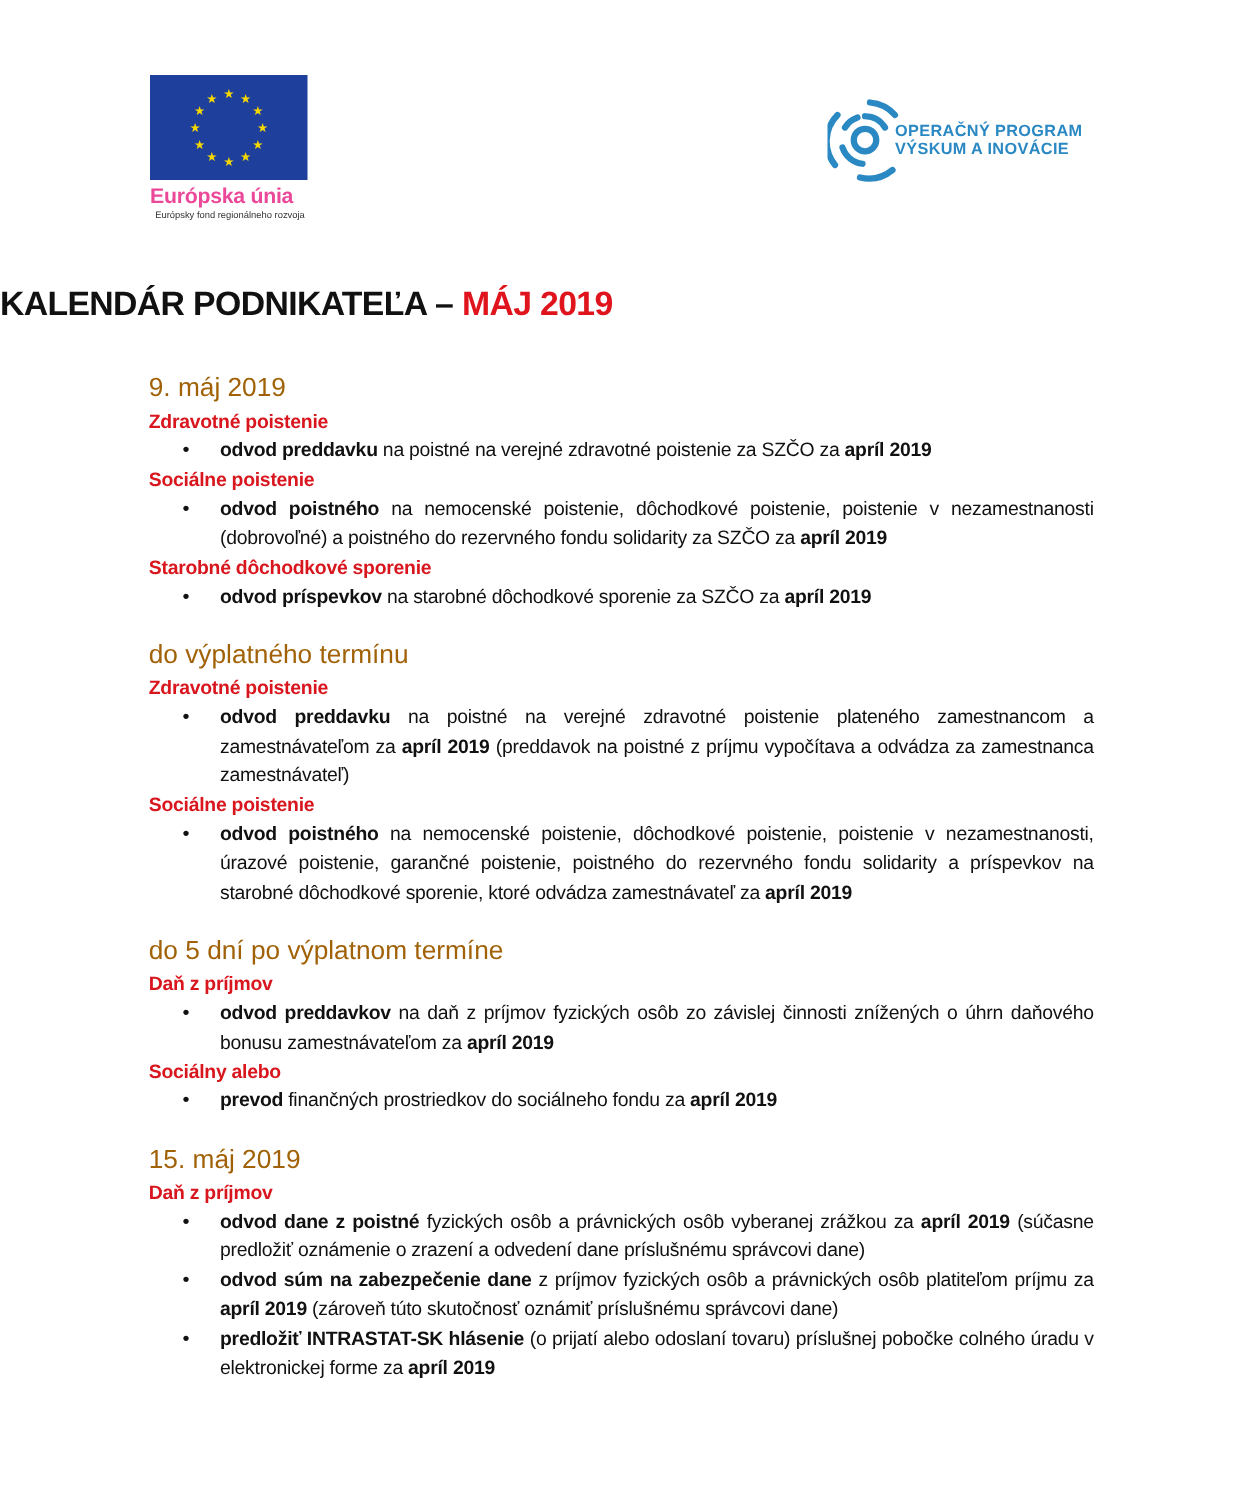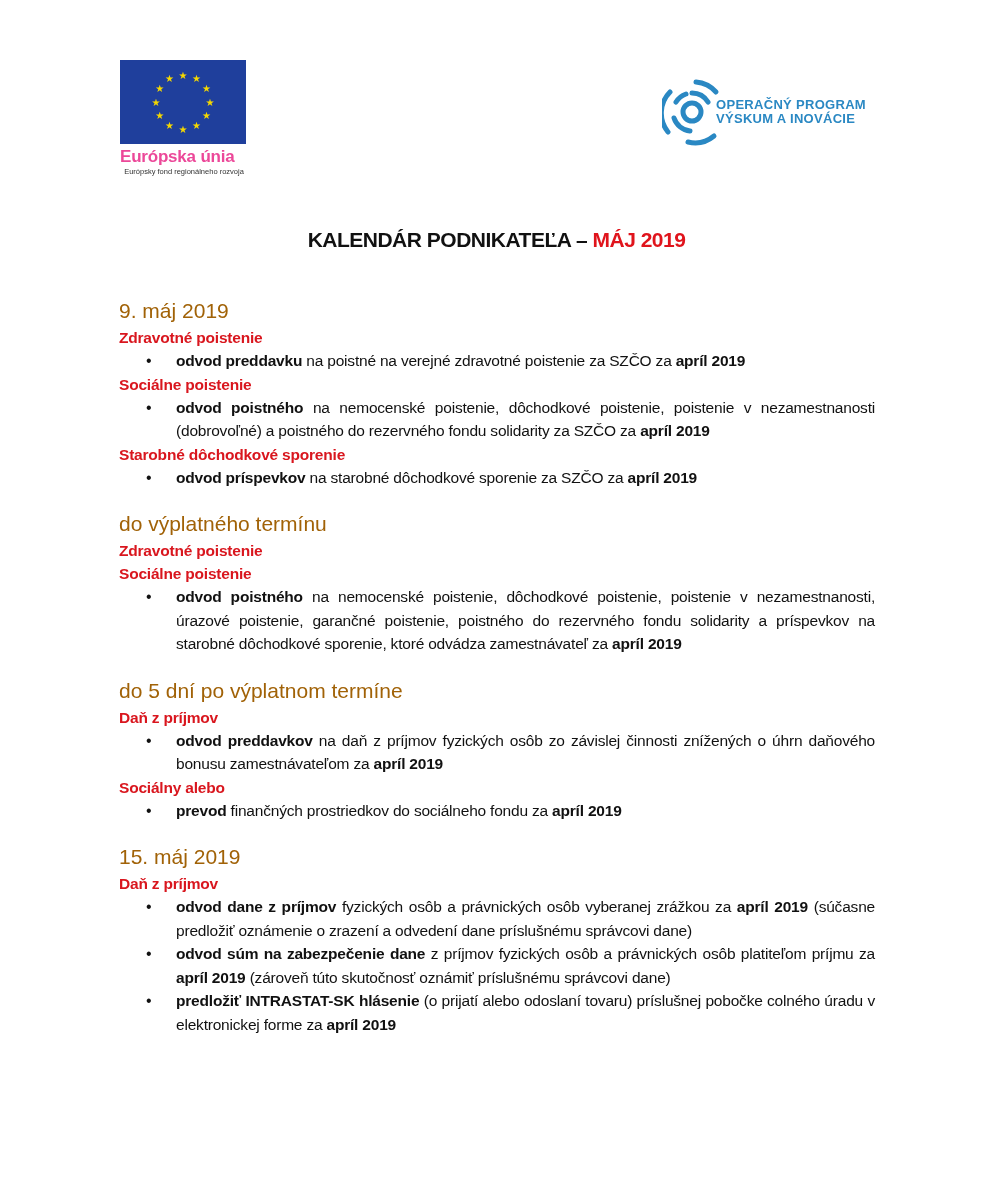--- a/index.html
+++ b/index.html
@@ -10,21 +10,21 @@
   .eu-logo { position: absolute; left: 120px; top: 60px; width: 128px; }
   .eu-flag { width: 126px; height: 84px; background: #1f3f9c; position: relative; }
   .eu-flag svg { position: absolute; left: 0; top: 0; }
   .eu-name { font-weight: bold; font-size: 17px; margin-top: 3px; letter-spacing: -0.2px; color: #ec4899; }
   .eu-sub { font-size: 7.5px; color: #333; margin-top: 0px; text-align: center; }
 
   .op-logo { position: absolute; left: 662px; top: 70px; width: 215px; height: 84px; }
   .op-logo svg { position: absolute; left: 0; top: 0; }
   .op-text { position: absolute; left: 54px; top: 28px; color: #2a88c3; font-weight: bold; font-size: 13px; line-height: 14px; letter-spacing: 0.3px; }
 
-  .title { position: absolute; top: 228px; left: 0; width: 993px; text-align: center; font-weight: bold; font-size: 21px; letter-spacing: -0.5px; }
+  .title { position: absolute; top: 228px; left: 0; width: 993px; text-align: left; font-weight: bold; font-size: 27px; letter-spacing: -0.5px; }
   .title .accent { color: #e0141c; }
 
   .content { position: absolute; left: 119px; top: 296px; width: 756px; }
   .section-h { font-size: 21px; font-weight: normal; margin: 0; line-height: 30px; color: #a16207; }
   .section { margin-bottom: 20px; }
   .cat { color: #d9161e; font-weight: bold; font-size: 15.5px; line-height: 23px; letter-spacing: -0.2px; }
   ul { margin: 0; padding: 0; list-style: none; }
   li { position: relative; padding-left: 57px; font-size: 15.5px; line-height: 23.5px; text-align: justify; letter-spacing: -0.2px; }
   li::before { content: "\2022"; position: absolute; left: 27px; top: 0; font-size: 16px; }
   b { font-weight: bold; }
@@ -87,38 +87,41 @@
         <li><b>odvod poistného</b><span> na nemocenské poistenie, dôchodkové poistenie, poistenie v nezamestnanosti (dobrovoľné) a poistného do rezervného fondu solidarity za SZČO za </span><b>apríl 2019</b><span></span></li>
       </ul>
       <div class="cat">Starobné dôchodkové sporenie</div>
       <ul>
         <li><b>odvod príspevkov</b><span> na starobné dôchodkové sporenie za SZČO za </span><b>apríl 2019</b><span></span></li>
       </ul>
     </div>
     <div class="section">
       <h2 class="section-h">do výplatného termínu</h2>
       <div class="cat">Zdravotné poistenie</div>
+      <ul>
+        <li><b>odvod preddavku</b><span> na poistné na verejné zdravotné poistenie plateného zamestnancom a zamestnávateľom za </span><b>apríl 2019</b><span> (preddavok na poistné z príjmu vypočítava a odvádza za zamestnanca zamestnávateľ)</span></li>
+      </ul>
       <div class="cat">Sociálne poistenie</div>
       <ul>
         <li><b>odvod poistného</b><span> na nemocenské poistenie, dôchodkové poistenie, poistenie v nezamestnanosti, úrazové poistenie, garančné poistenie, poistného do rezervného fondu solidarity a príspevkov na starobné dôchodkové sporenie, ktoré odvádza zamestnávateľ za </span><b>apríl 2019</b><span></span></li>
       </ul>
     </div>
     <div class="section">
       <h2 class="section-h">do 5 dní po výplatnom termíne</h2>
       <div class="cat">Daň z príjmov</div>
       <ul>
         <li><b>odvod preddavkov</b><span> na daň z príjmov fyzických osôb zo závislej činnosti znížených o úhrn daňového bonusu zamestnávateľom za </span><b>apríl 2019</b><span></span></li>
       </ul>
       <div class="cat">Sociálny alebo</div>
       <ul>
         <li><b>prevod</b><span> finančných prostriedkov do sociálneho fondu za </span><b>apríl 2019</b><span></span></li>
       </ul>
     </div>
     <div class="section">
       <h2 class="section-h">15. máj 2019</h2>
       <div class="cat">Daň z príjmov</div>
       <ul>
-        <li><b>odvod dane z príjmov</b><span> fyzických osôb a právnických osôb vyberanej zrážkou za </span><b>apríl 2019</b><span> (súčasne predložiť oznámenie o zrazení a odvedení dane príslušnému správcovi dane)</span></li>
+        <li><b>odvod dane z poistné</b><span> fyzických osôb a právnických osôb vyberanej zrážkou za </span><b>apríl 2019</b><span> (súčasne predložiť oznámenie o zrazení a odvedení dane príslušnému správcovi dane)</span></li>
         <li><b>odvod súm na zabezpečenie dane</b><span> z príjmov fyzických osôb a právnických osôb platiteľom príjmu za </span><b>apríl 2019</b><span> (zároveň túto skutočnosť oznámiť príslušnému správcovi dane)</span></li>
         <li><b>predložiť INTRASTAT-SK hlásenie</b><span> (o prijatí alebo odoslaní tovaru) príslušnej pobočke colného úradu v elektronickej forme za </span><b>apríl 2019</b><span></span></li>
       </ul>
     </div>
   </div>
 
 </body></html>

